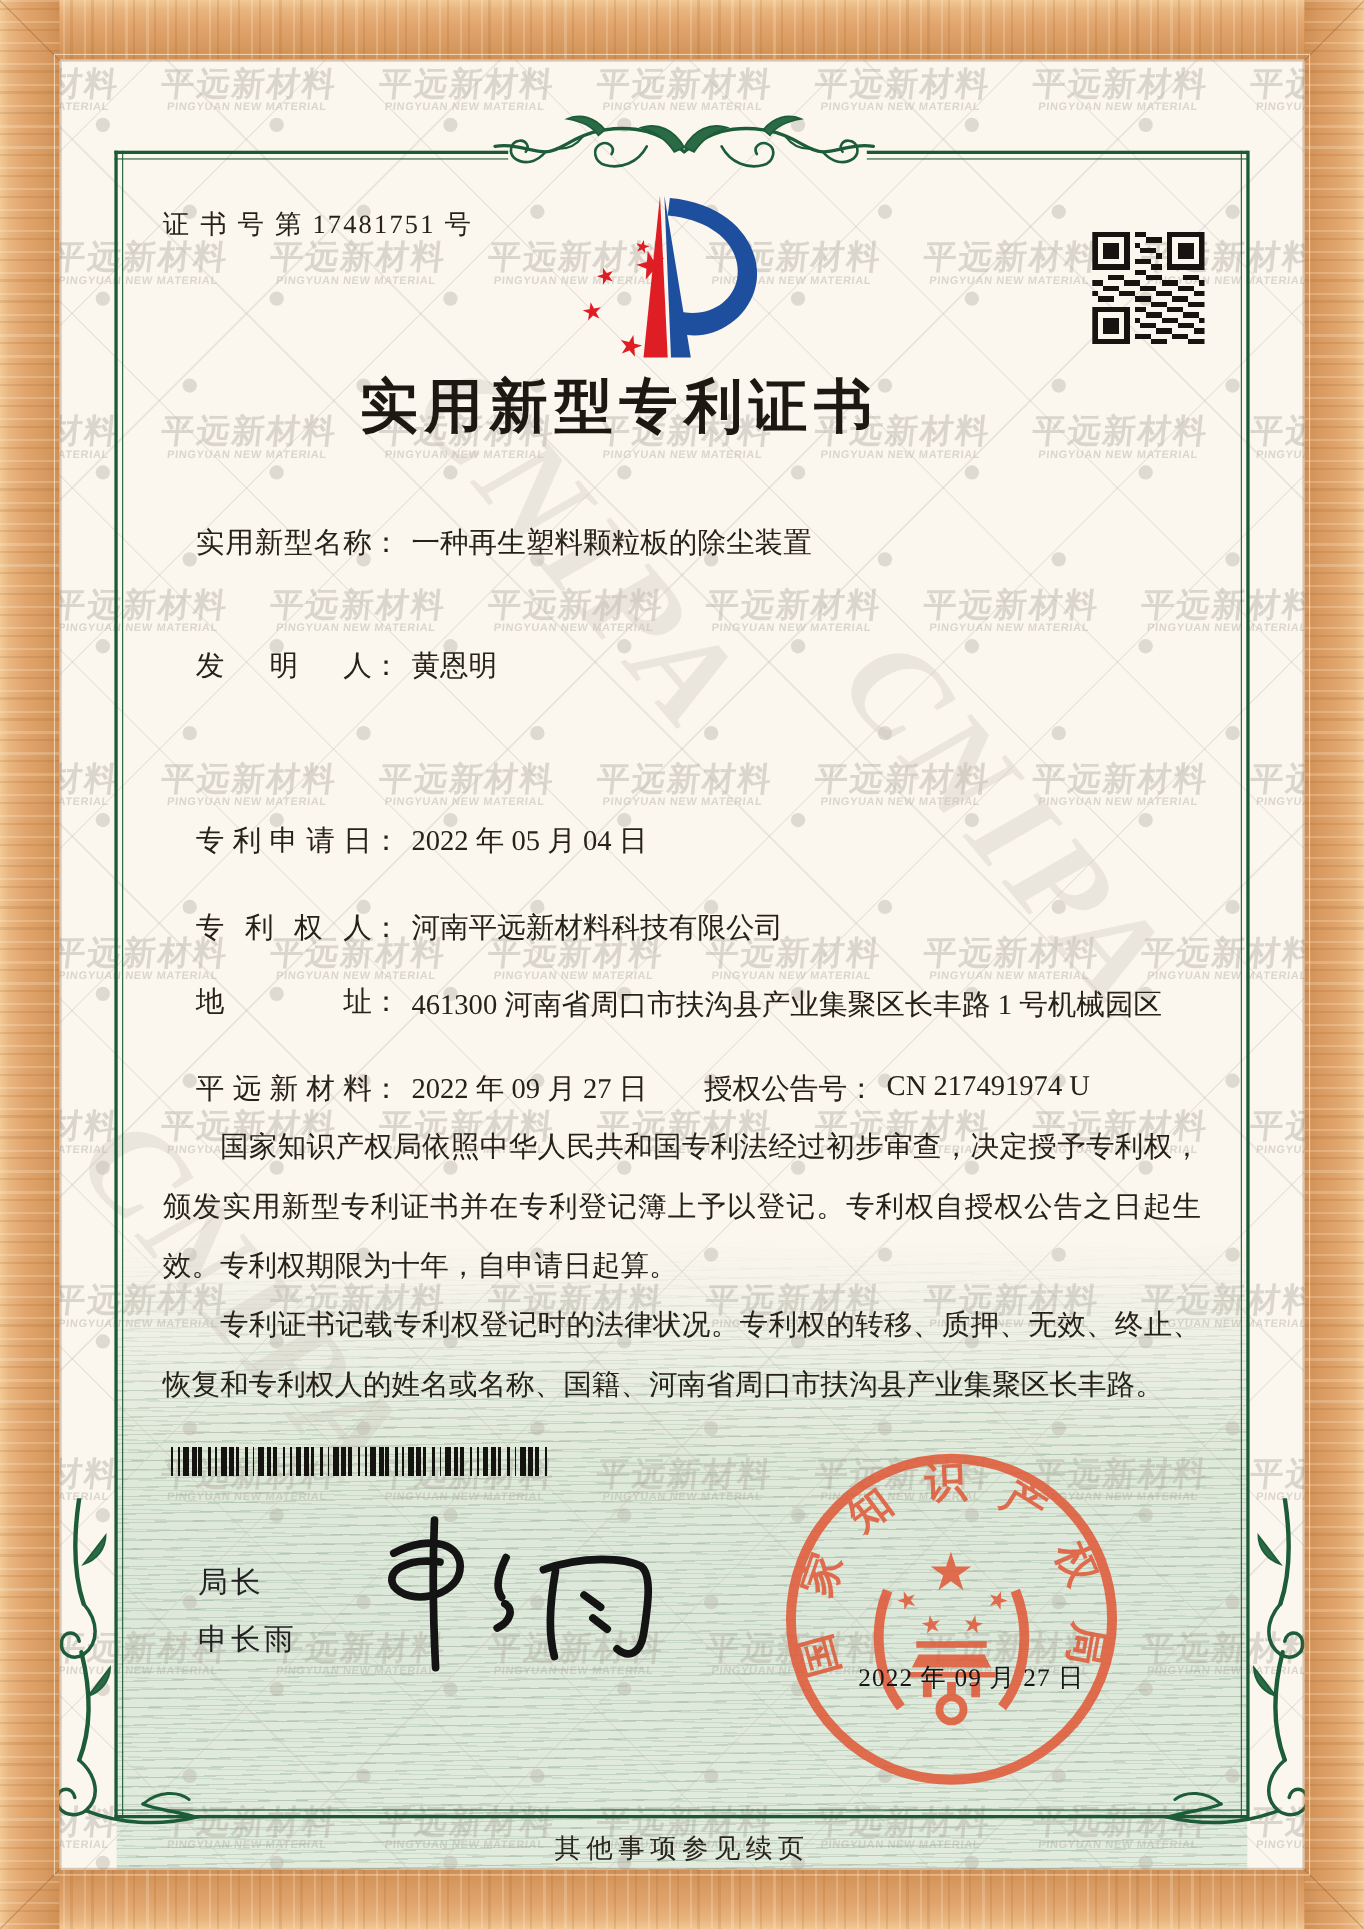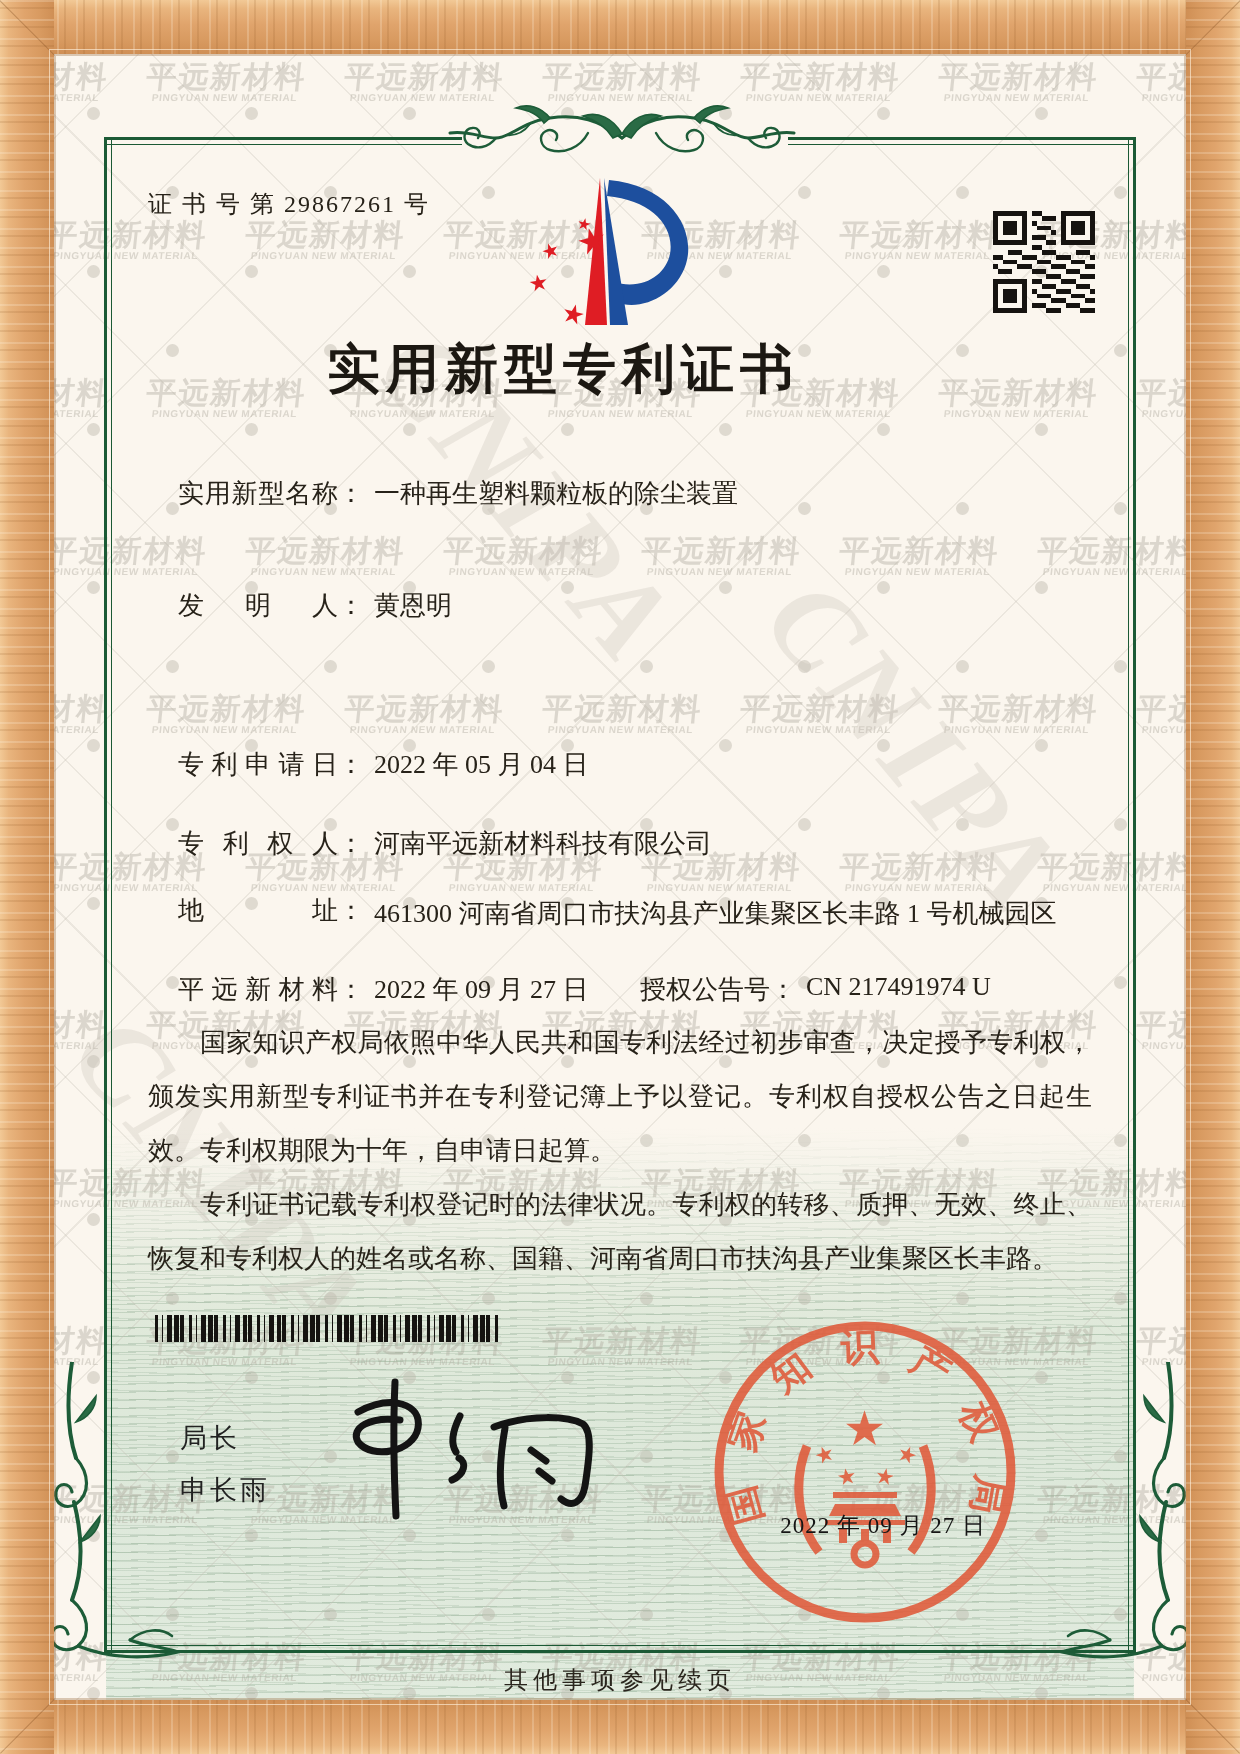--- a/index.html
+++ b/index.html
@@ -558,21 +558,21 @@
       <path d="M30,96 C44,112 44,132 30,142 C20,148 8,142 10,130 C12,120 24,120 26,130" stroke-width="3.2"></path>
       <path d="M28,140 C38,180 36,212 26,238"></path>
       <path d="M26,238 C42,252 46,272 32,284 C20,292 4,286 6,272 C8,262 20,262 22,272" stroke-width="3.2"></path>
       <path d="M32,284 C62,296 98,298 132,290 C114,284 98,284 84,278" stroke-width="3.2"></path>
       <path d="M84,278 C98,266 116,266 126,274" stroke-width="2.6"></path>
       <path d="M34,180 C46,176 54,166 54,154 Z" fill="#2a6b45" stroke-width="1.6"></path>
       <path d="M30,60 C42,56 50,46 50,34 Z" fill="#2a6b45" stroke-width="1.6"></path>
     </g>
   </svg>
 
-  <div class="t certno">证 书 号 第 29867261 号</div>
+  <div class="t certno">证 书 号 第 17481751 号</div>
 
   <svg class="ornament" style="left:488px;top:170px;" width="226" height="166" viewBox="0 0 226 166">
     <path d="M121,10 C185,16 208,62 198,94 C188,126 152,142 128,132 L125,112 C156,121 178,104 182,84 C187,56 163,30 119,26 Z" fill="#1d4f9e"></path>
     <polygon points="112,8 119,155 97,155" fill="#df1d24"></polygon>
     <polygon points="116,8 140,155 122,155" fill="#1d4f9e"></polygon>
     <g fill="#df1d24" font-family="'DejaVu Sans',sans-serif">
       <text x="92" y="86" font-size="34" transform="rotate(-14 92 86)">★</text>
       <text x="56" y="90" font-size="20" transform="rotate(-18 56 90)">★</text>
       <text x="88" y="58" font-size="16" transform="rotate(12 88 58)">★</text>
       <text x="42" y="122" font-size="22" transform="rotate(-10 42 122)">★</text>

